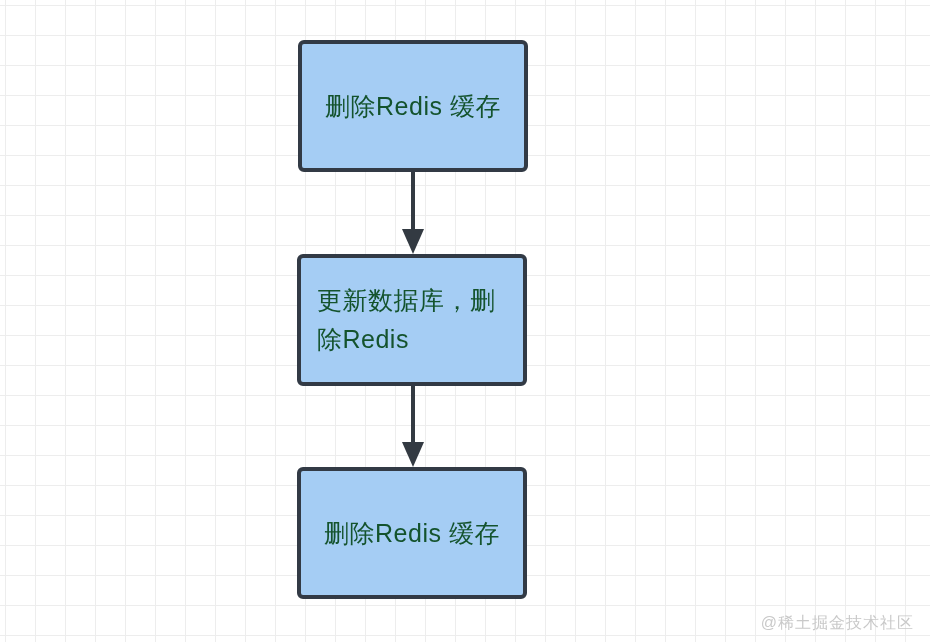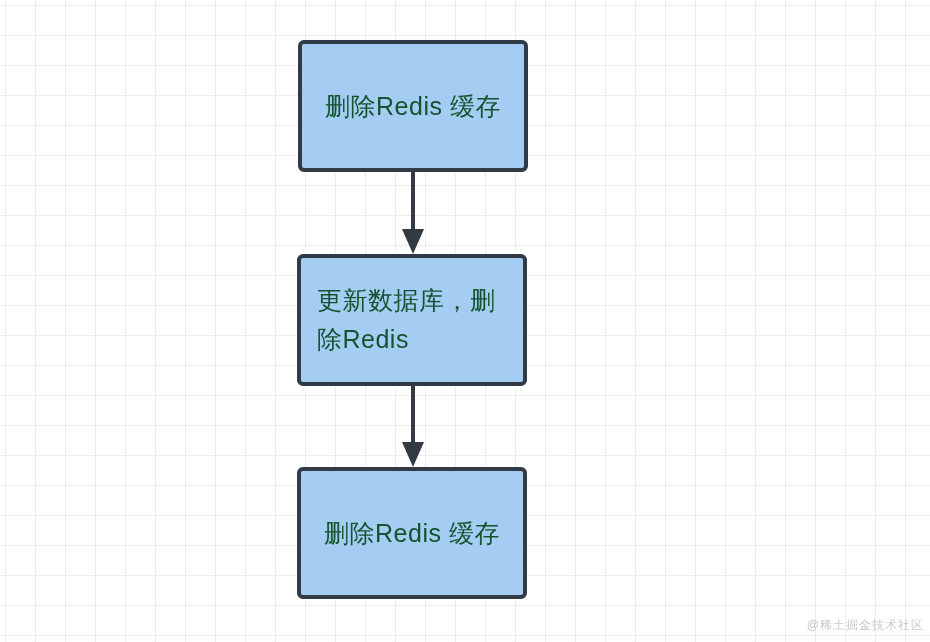--- a/index.html
+++ b/index.html
@@ -52,23 +52,23 @@
     height: 0;
     left: 402px;
     border-left: 11px solid transparent;
     border-right: 11px solid transparent;
     border-top: 25px solid #333a42;
   }
   .arrow-head-1 { top: 229px; }
   .arrow-head-2 { top: 442px; }
   .watermark {
     position: absolute;
-    right: 6px;
+    right: 16px;
     bottom: 8px;
-    font-size: 12px;
+    font-size: 16px;
     color: #c9c9c9;
     letter-spacing: 1px;
   }
 </style>
 </head>
 <body>
 
 <div class="canvas">
 
   <div class="node node-1">

